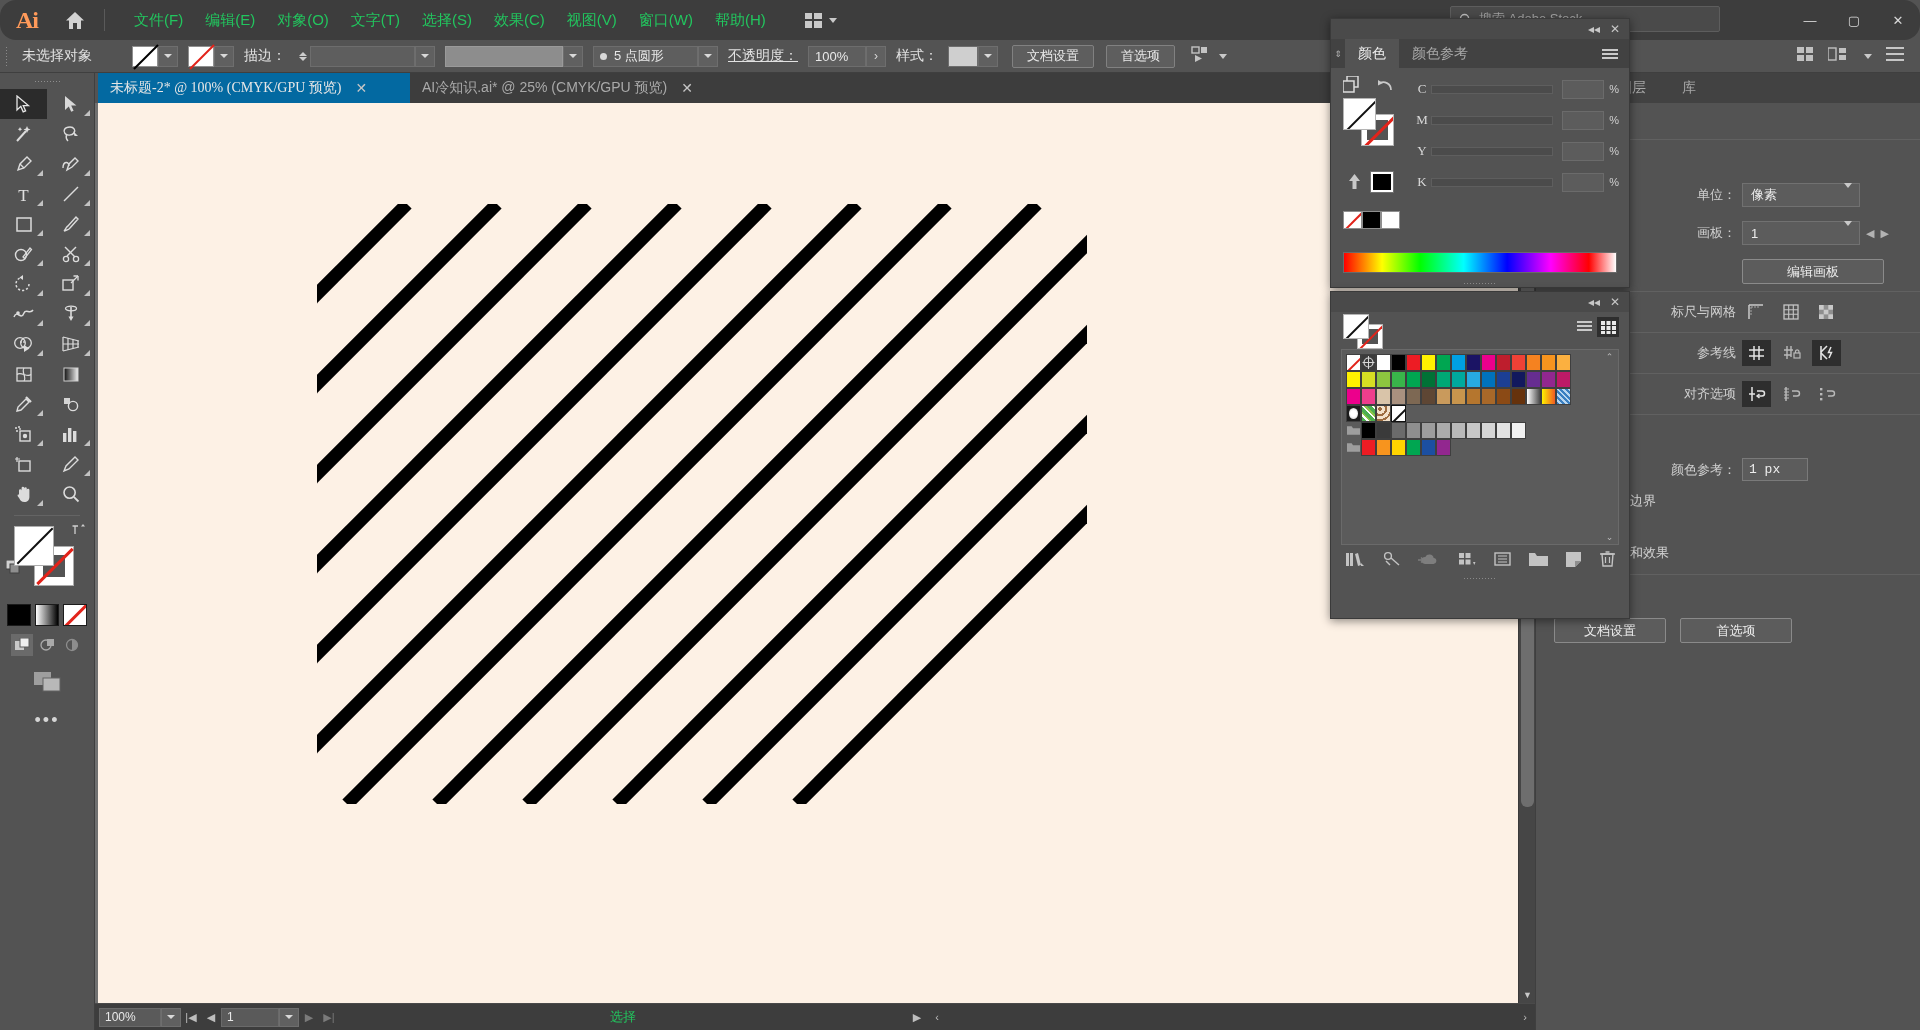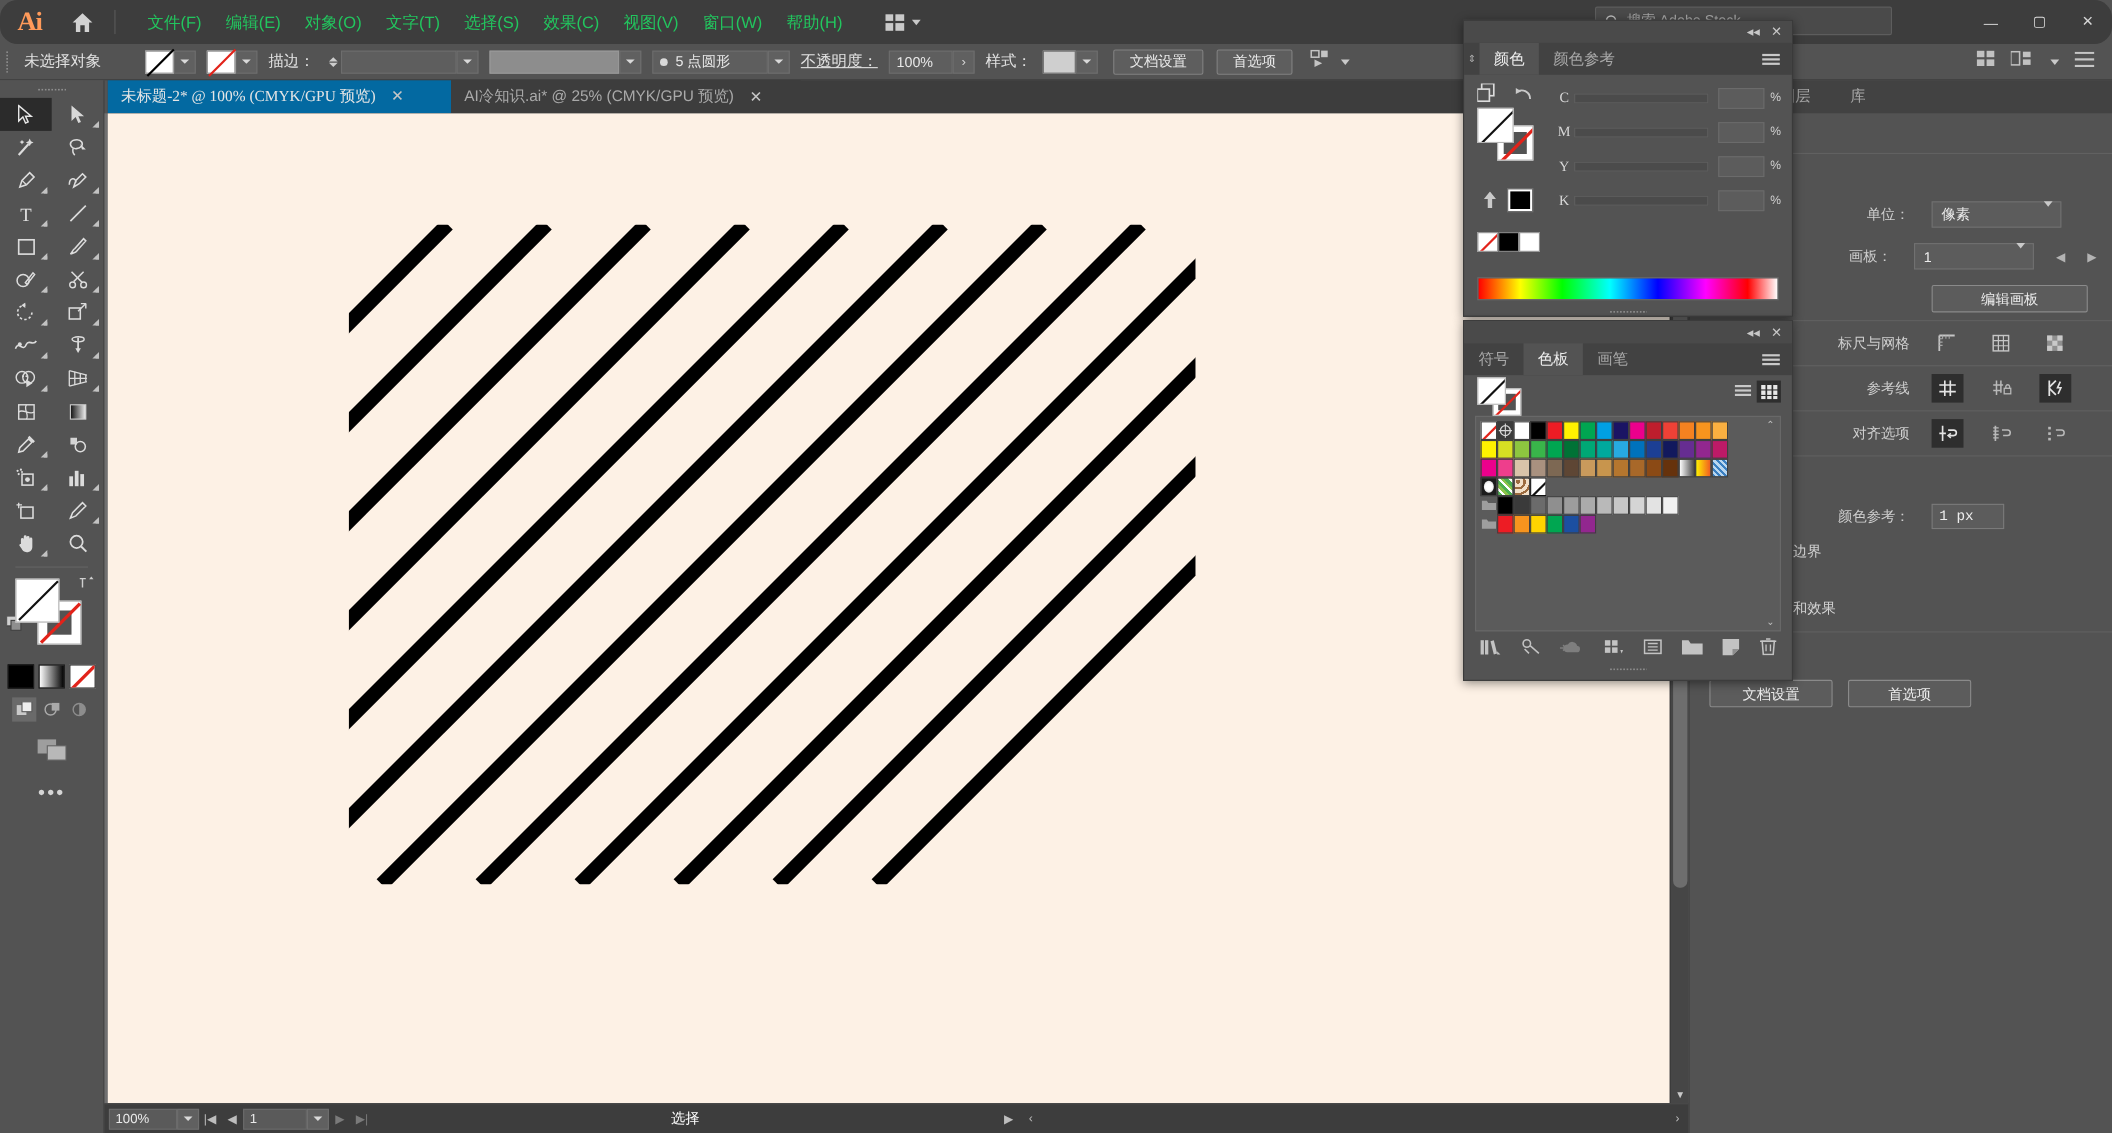--- a/index.html
+++ b/index.html
@@ -178,21 +178,21 @@
   .statusbar {
     position: absolute; left: 95px; bottom: 0; right: 385px; height: 27px;
     background: #3d3d3d; display:flex; align-items:center; gap: 0; border-top:1px solid #4a4a4a;
   }
   .sb-field {
     height: 19px; background:#5a5a5a; border:1px solid #6a6a6a; color:#e9e9e9;
     font-size:12px; display:flex; align-items:center; padding:0 5px;
   }
   .sb-icon { width: 20px; height:27px; display:flex; align-items:center; justify-content:center; color:#bdbdbd; font-size:11px; }
   .sb-icon.dim { color:#7a7a7a; }
-  .sb-status { color:#ffffff; font-size:13px; }
+  .sb-status { color:#22c55e; font-size:13px; }
 
   
   .panel {
     position: absolute; background: #535353; border: 1px solid #3a3a3a;
     box-shadow: 0 2px 9px rgba(0,0,0,.45);
   }
   .panel-head {
     height: 20px; background: #4a4a4a; display:flex; align-items:center;
     justify-content:flex-end; gap: 10px; padding-right: 9px;
   }
@@ -233,21 +233,21 @@
   
   .rdock {
     position: absolute; right: 0; top: 73px; width: 385px; bottom: 0;
     background: #535353; border-left:1px solid #3f3f3f;
   }
   .rdock-tabs { height: 30px; display:flex; background:#424242; }
   .rtab { display:flex; align-items:center; padding:0 18px; font-size:14px; color:#a8a8a8; }
   .rtab.act { background:#535353; color:#efefef; }
   .r-sec-title { color:#cfcfcf; font-size:13px; padding: 10px 14px 8px 14px; }
   .r-divider { height:1px; background:#616161; }
-  .r-row { display:flex; align-items:center; padding: 7px 14px; gap: 20px; }
+  .r-row { display:flex; align-items:center; padding: 7px 14px; gap: 6px; }
   .r-label { color:#cfcfcf; font-size:13px; text-align:right; }
   .r-select {
     height: 24px; background:#5c5c5c; border:1px solid #717171; color:#ededed;
     font-size:13px; display:flex; align-items:center; padding: 0 8px; position:relative;
   }
   .r-select .cv { position:absolute; right: 7px; }
   .r-btn {
     height: 25px; background:#5c5c5c; border:1px solid #8a8a8a; color:#ededed;
     font-size:13px; display:flex; align-items:center; justify-content:center; border-radius:2px;
   }
@@ -977,32 +977,20 @@
     <div style="height:8px;display:flex;align-items:center;justify-content:center">
       <span style="width:34px;height:3px;background-image:radial-gradient(#8a8a8a 40%, transparent 41%);background-size:3px 3px"></span>
     </div>
   </div>
 
   <div class="panel" style="left:1330px; top:291px; width:300px; height:328px;">
     <div class="panel-head">
       <span class="cc">◂◂</span>
       <span class="cc">✕</span>
     </div>
-    <div class="panel-tabs">
-      <div class="ptab">符号</div>
-      <div class="ptab act">色板</div>
-      <div class="ptab">画笔</div>
-      <div class="hamburger">
-          <span>
-            <i></i>
-            <i></i>
-            <i></i>
-          </span>
-        </div>
-    </div>
 
     <div class="sw-toolbar">
       <div style="position:relative;width:46px;height:26px">
         <div style="position:absolute;left:0;top:0;width:26px;height:25px;background:#fff;border:1px solid #b4b4b4;z-index:3;overflow:hidden">
           <span style="position:absolute;left:-4px;top:11px;width:36px;height:1.6px;background:#111;transform:rotate(-45deg);display:block"></span>
         </div>
         <div style="position:absolute;left:14px;top:10px;width:26px;height:25px;background:#fff;border:1px solid #b4b4b4;z-index:2;overflow:hidden">
           <span style="position:absolute;left:4px;top:4px;right:4px;bottom:4px;background:#535353;display:block"></span>
           <span style="position:absolute;left:-4px;top:11px;width:36px;height:2.4px;background:#e2231a;transform:rotate(-45deg);display:block"></span>
         </div>

